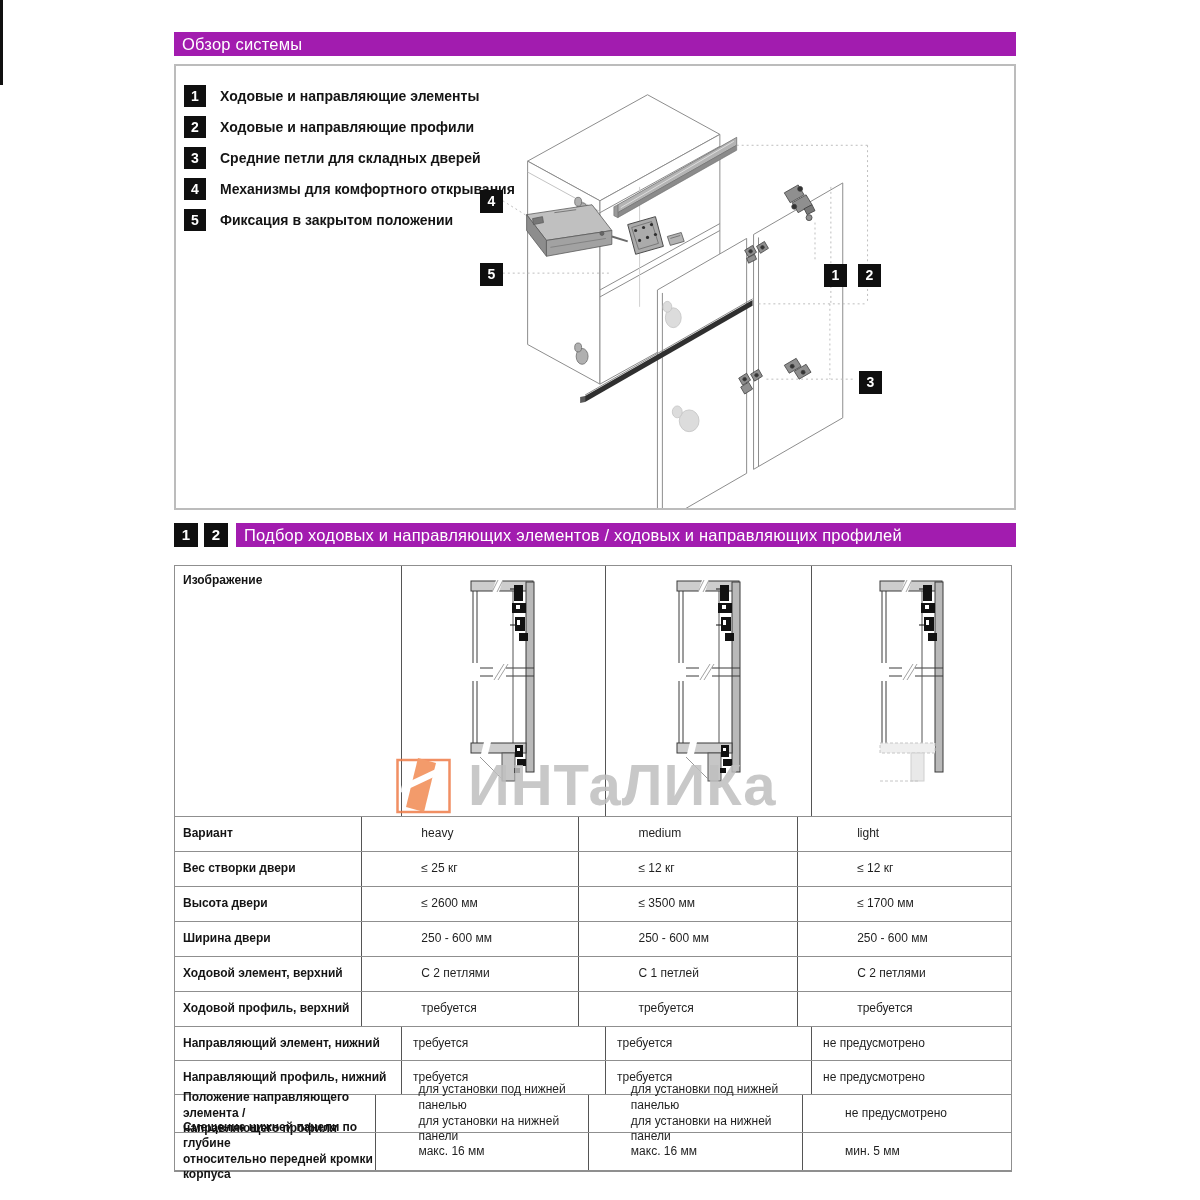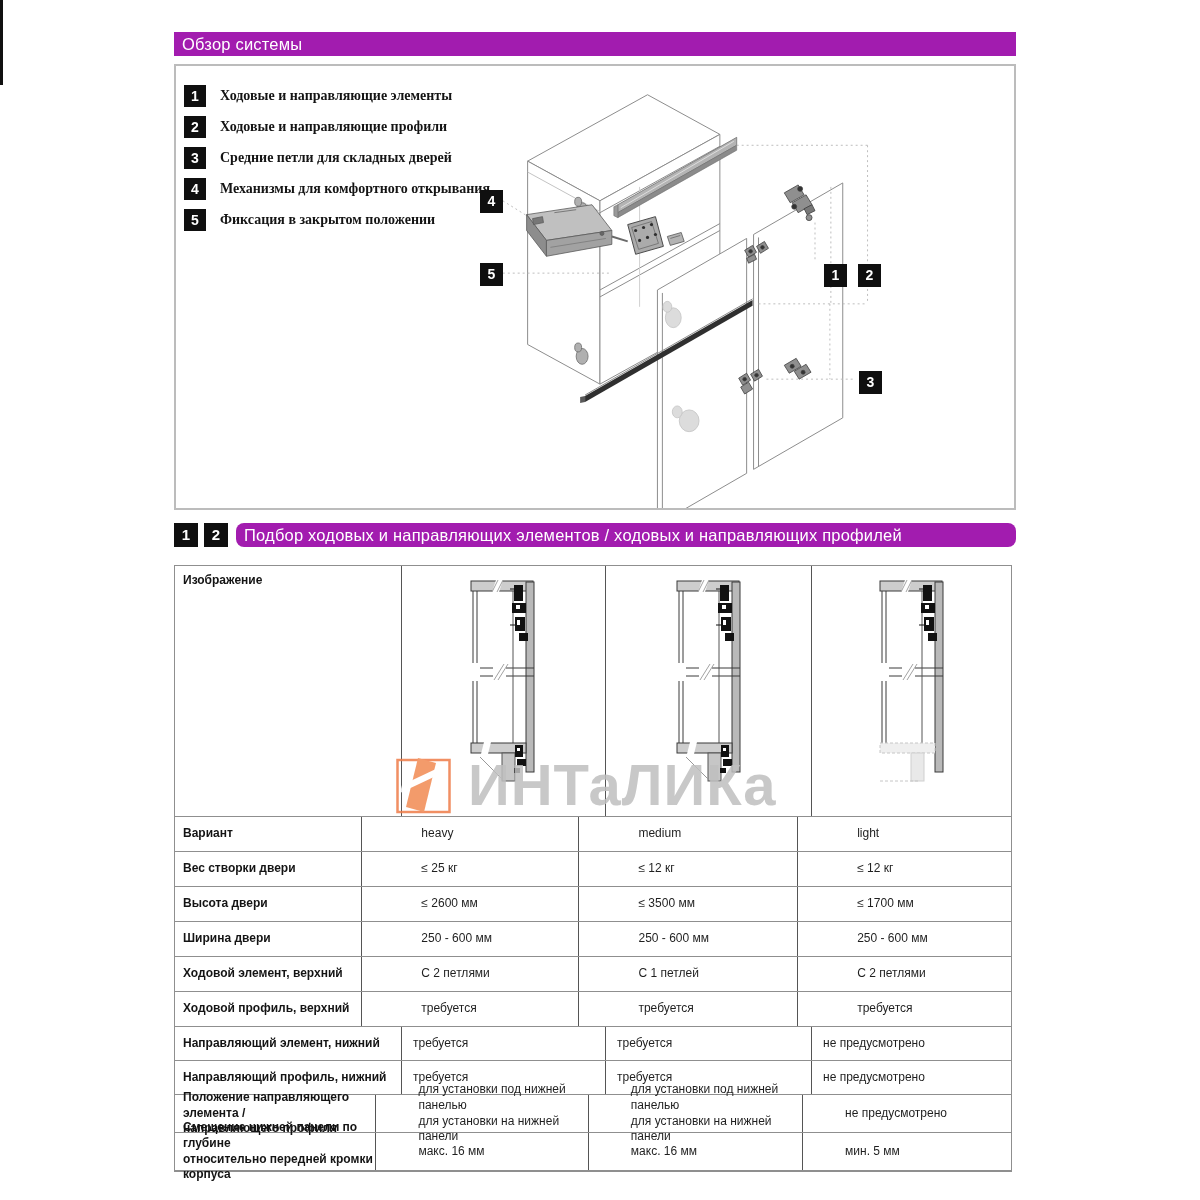--- a/index.html
+++ b/index.html
@@ -14,31 +14,31 @@
 
   
   .box1{position:absolute;left:174px;top:64px;width:842px;height:446px;
         border:2px solid #bcbcbc;box-sizing:border-box;background:#fff;}
   .overview-svg{position:absolute;left:0;top:0;width:100%;height:100%;}
 
   .legend{position:absolute;left:8px;top:19px;}
   .legend-item{display:flex;align-items:center;margin-bottom:9px;height:22px;}
   .numbox{display:inline-block;width:22px;height:22px;background:#0f0f0f;color:#fff;
           font-weight:bold;font-size:14px;text-align:center;line-height:22px;flex:0 0 22px;}
-  .legend-label{font-size:14px;font-weight:bold;margin-left:14px;white-space:nowrap;color:#141414;font-family:Liberation Serif, serif;}
+  .legend-label{font-size:14px;font-weight:bold;margin-left:14px;white-space:nowrap;color:#141414;}
 
   .tag{position:absolute;width:23px;height:23px;background:#0f0f0f;color:#fff;
        font-weight:bold;font-size:14px;text-align:center;line-height:23px;}
 
   
   .bar2row{position:absolute;left:174px;top:523px;width:842px;display:flex;align-items:stretch;}
   .badge{width:24px;height:24px;background:#0f0f0f;color:#fff;font-weight:bold;font-size:15px;
          text-align:center;line-height:24px;flex:0 0 24px;margin-right:6px;}
   .badge+ .badge{margin-right:8px;}
-  .bar2{flex:1;border-radius:8px;}
+  .bar2{flex:1;}
 
   
   .sel-table{position:absolute;left:174px;top:565px;width:836px;
              border:1px solid #8f8f8f;border-bottom:2px solid #8f8f8f;box-sizing:content-box;background:#fff;}
   .t-row{display:flex;border-bottom:1px solid #8f8f8f;}
   .t-row:last-child{border-bottom:none;}
   .t-cell{box-sizing:border-box;border-right:1px solid #555;display:flex;align-items:center;
           font-size:12px;white-space:pre-line;line-height:1.3;}
   .t-cell:last-child{border-right:none;}
   .c0{width:227px;padding-left:8px;font-weight:bold;color:#141414;}

